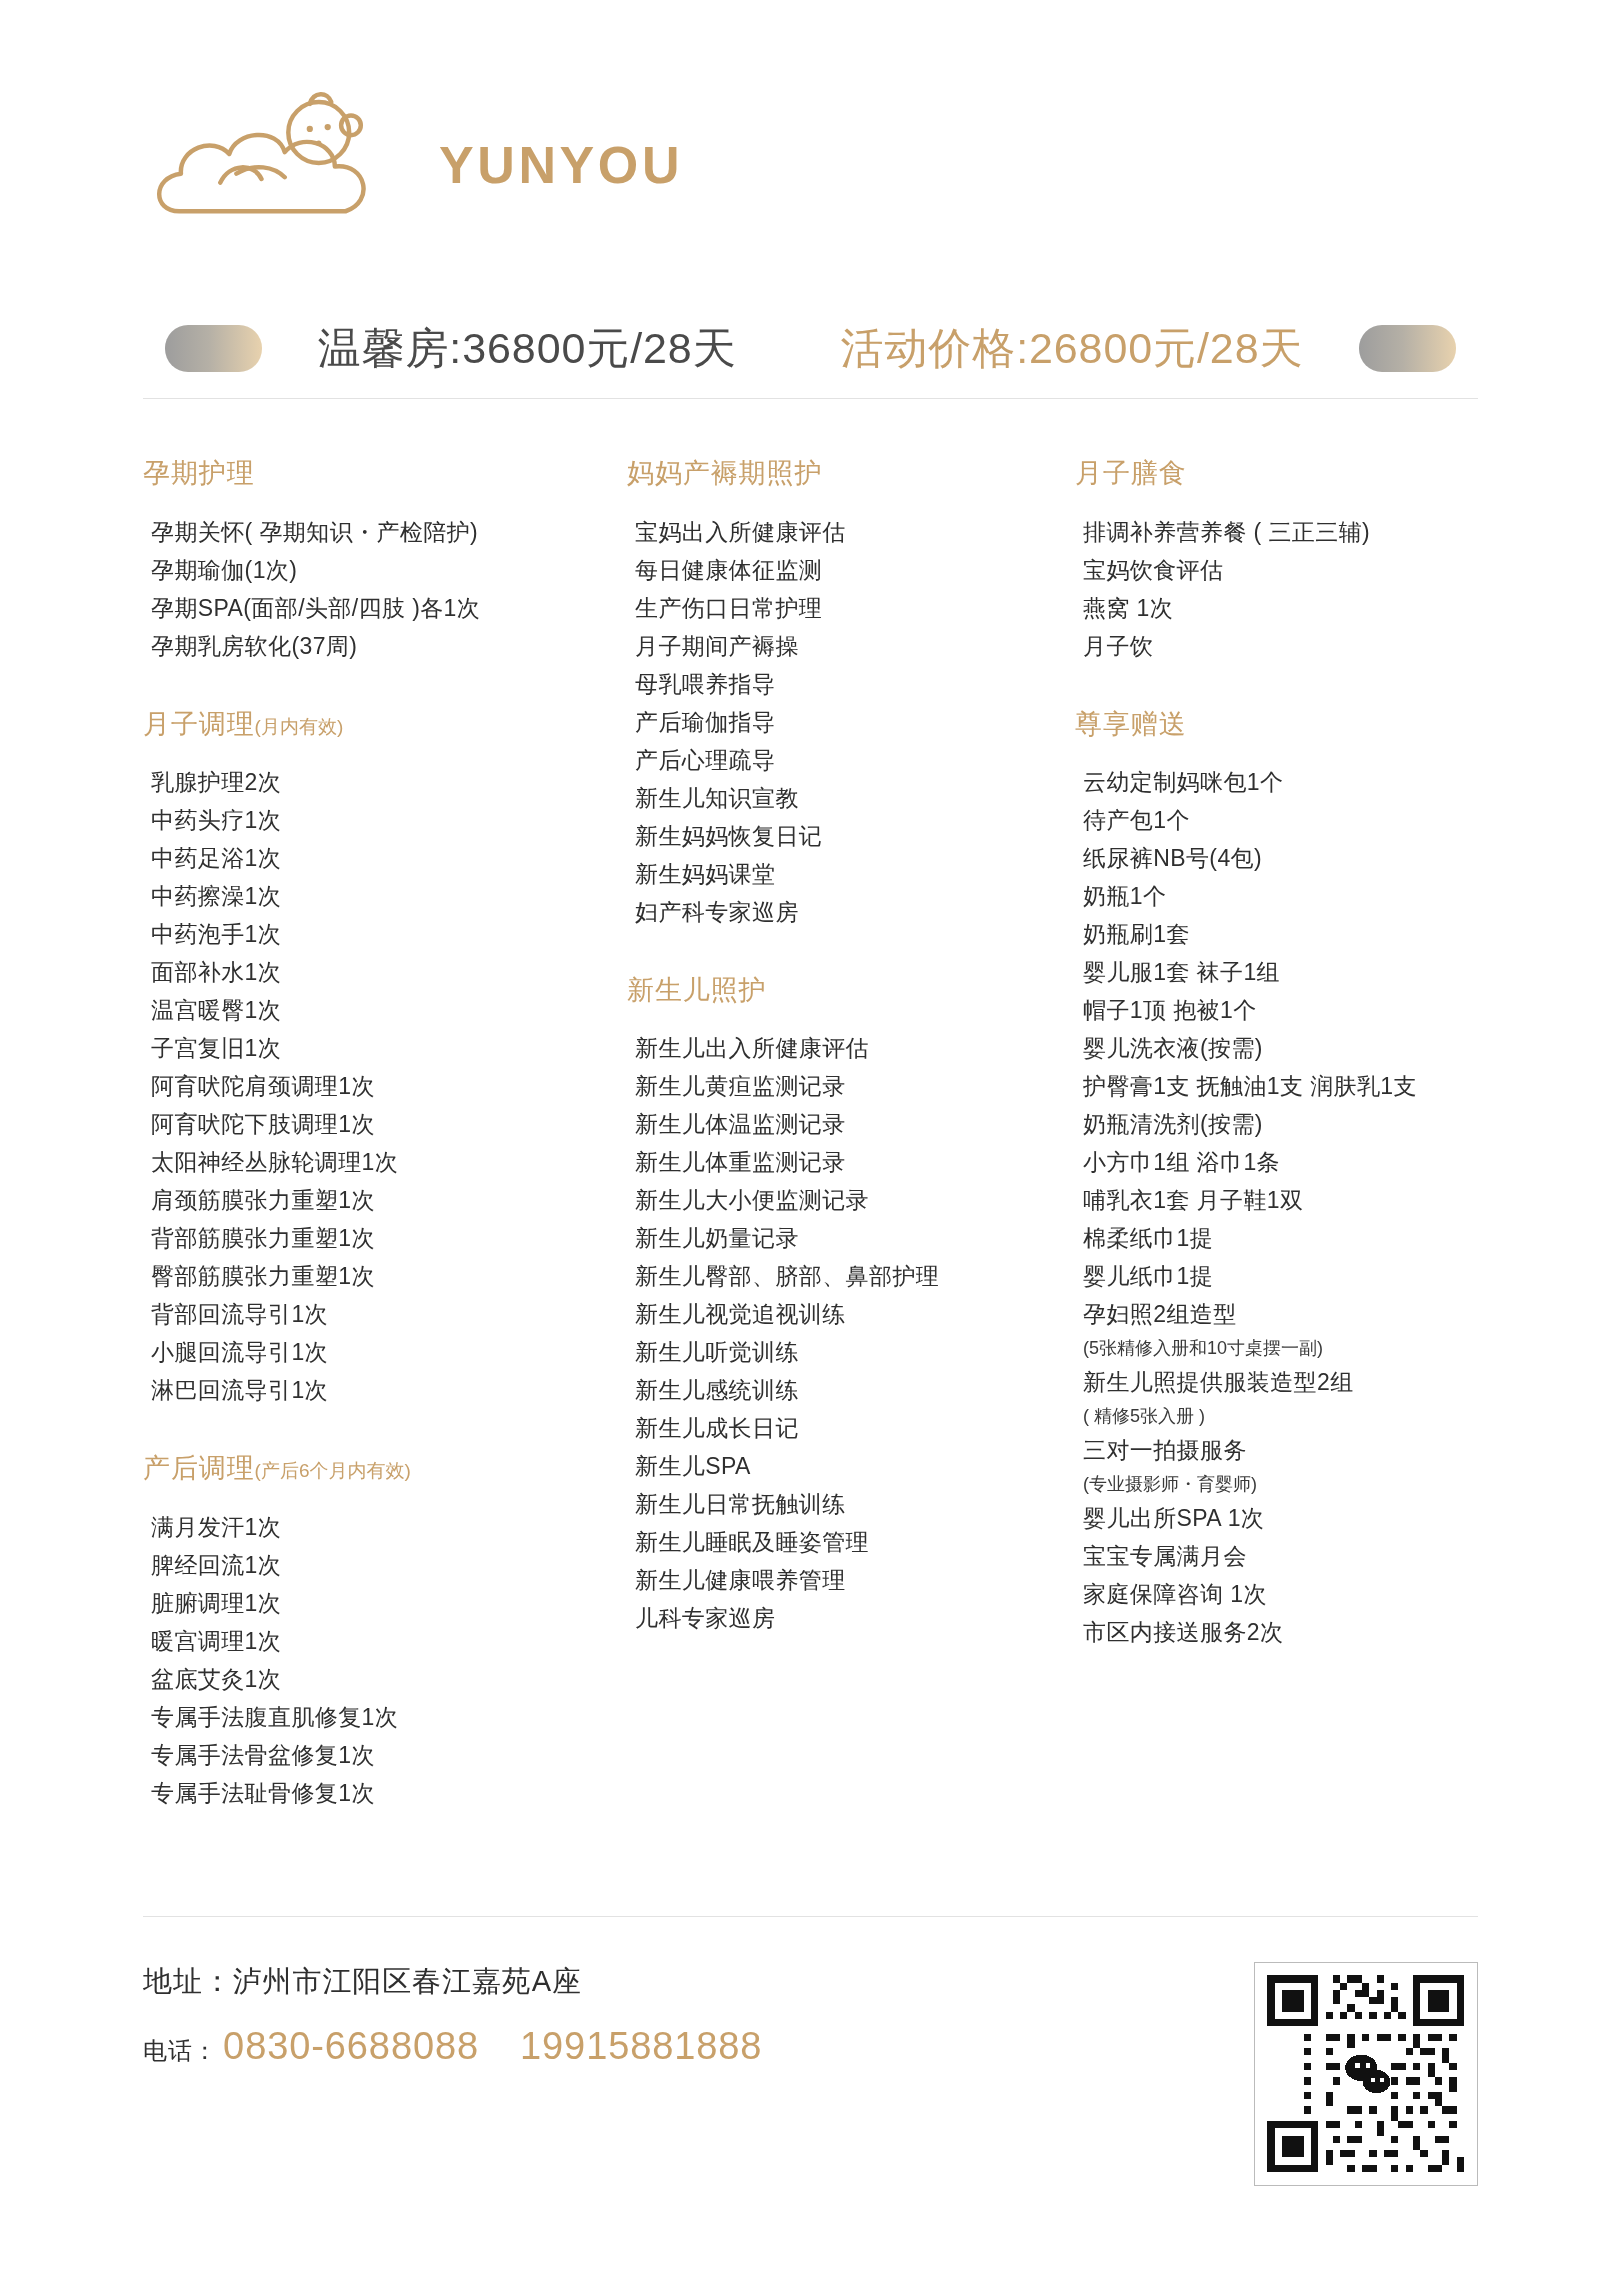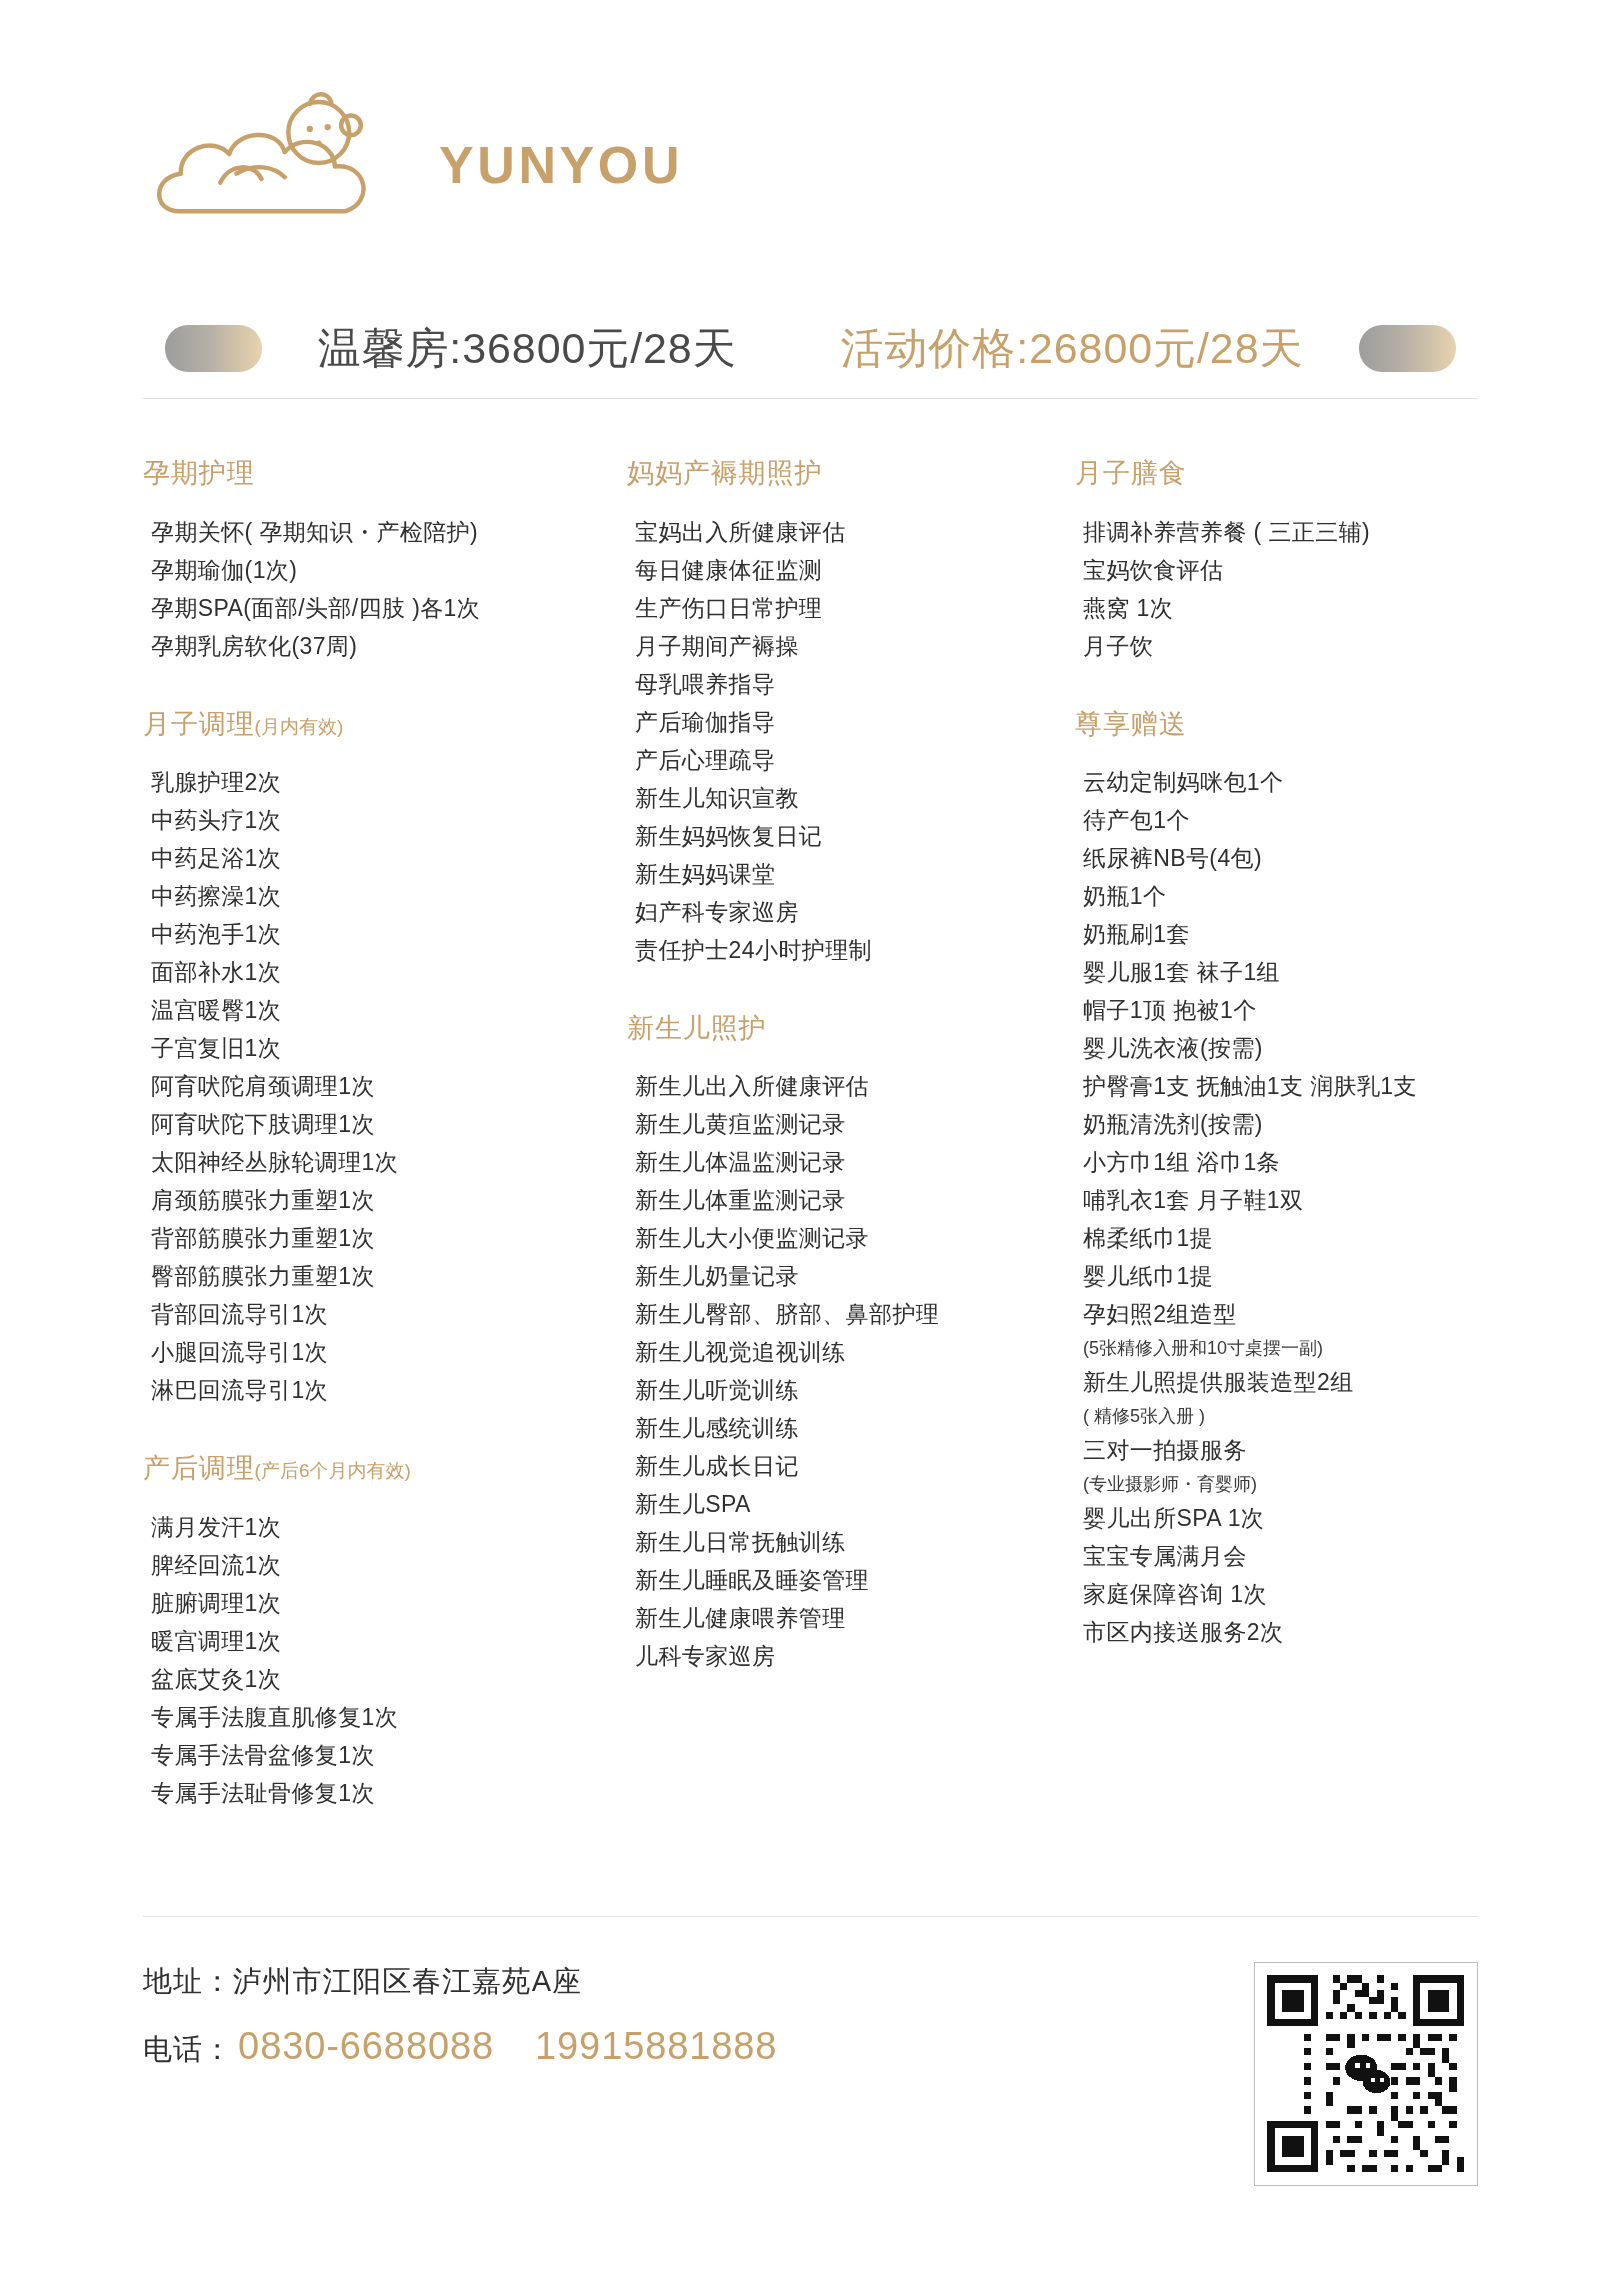--- a/index.html
+++ b/index.html
@@ -145,21 +145,21 @@
     font-size: 29px;
     color: #2f2f2f;
     margin-bottom: 23px;
     letter-spacing: 0.9px;
   }
   .contact-line.phone {
     display: flex;
     align-items: baseline;
     gap: 0;
   }
-  .phone-label { font-size: 29px; color: #2f2f2f; }
+  .phone-label { font-size: 24px; color: #2f2f2f; }
   .phone-num {
     font-size: 38px;
     color: #c8a06a;
     letter-spacing: 0.9px;
     margin-left: 5.4px;
   }
   .phone-num + .phone-num { margin-left: 41px; }
 
   .qr-box {
     width: 224px;
@@ -281,21 +281,20 @@
           <li>每日健康体征监测</li>
           <li>生产伤口日常护理</li>
           <li>月子期间产褥操</li>
           <li>母乳喂养指导</li>
           <li>产后瑜伽指导</li>
           <li>产后心理疏导</li>
           <li>新生儿知识宣教</li>
           <li>新生妈妈恢复日记</li>
           <li>新生妈妈课堂</li>
           <li>妇产科专家巡房</li>
-          <li>责任护士24小时护理制</li>
         </ul>
       </div>
 
       <div class="sec">
         <h3 class="sec-title">
           <span>新生儿照护</span><span class="sub"></span>
         </h3>
         <ul class="items wide">
           <li>新生儿出入所健康评估</li>
           <li>新生儿黄疸监测记录</li>

